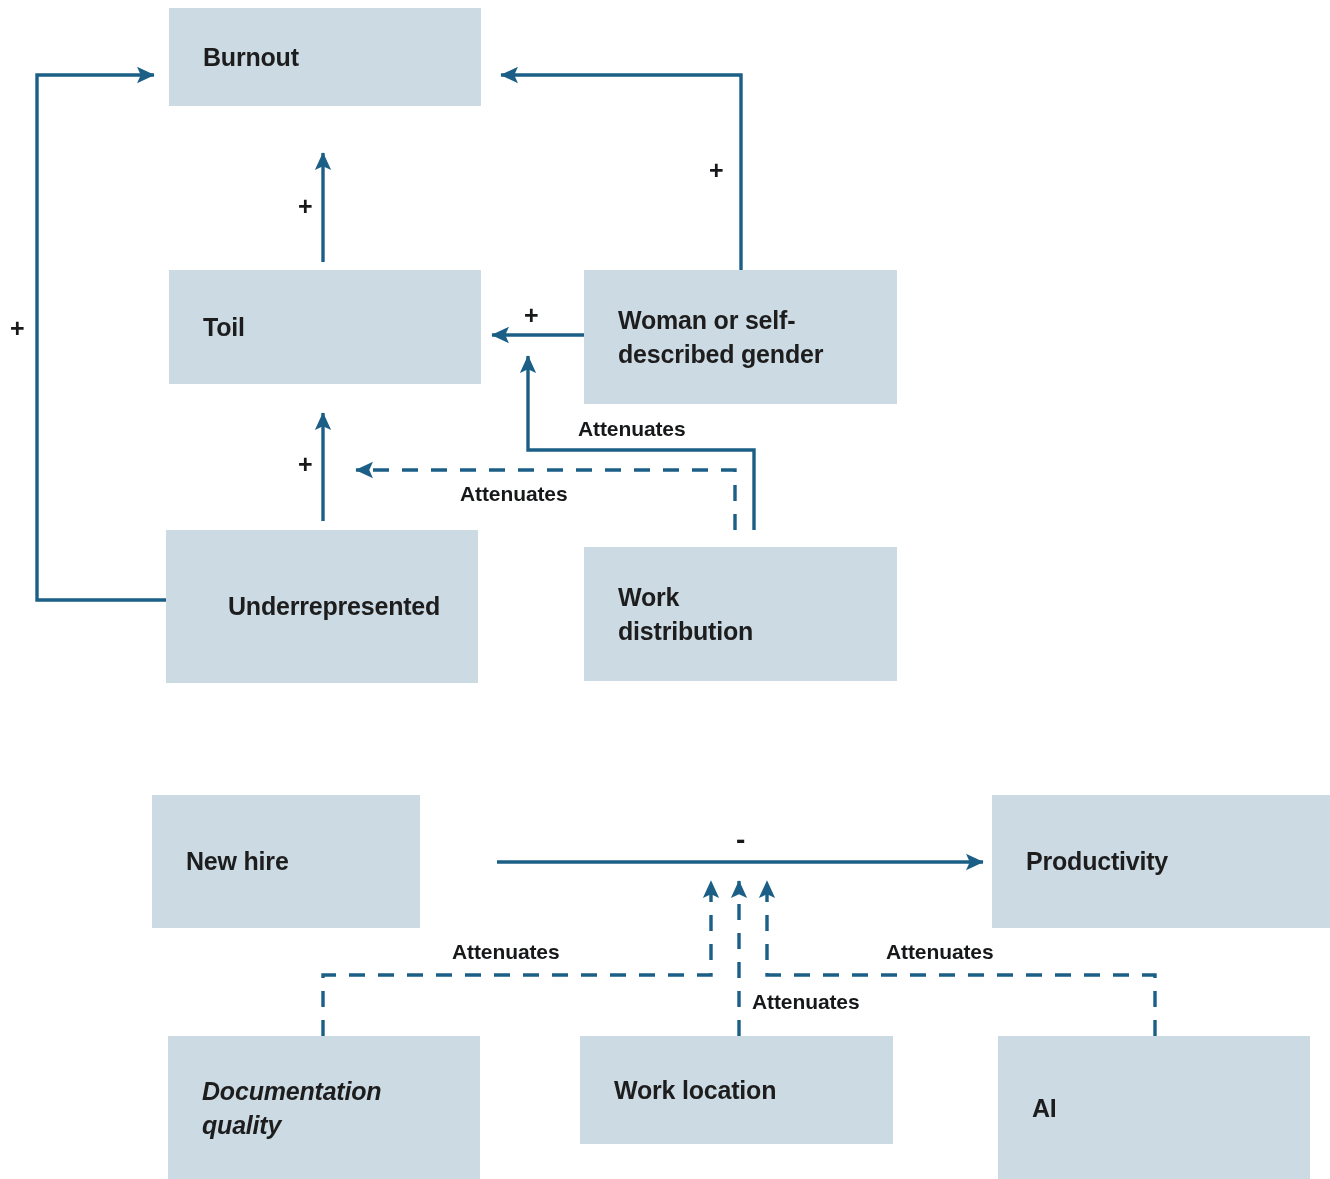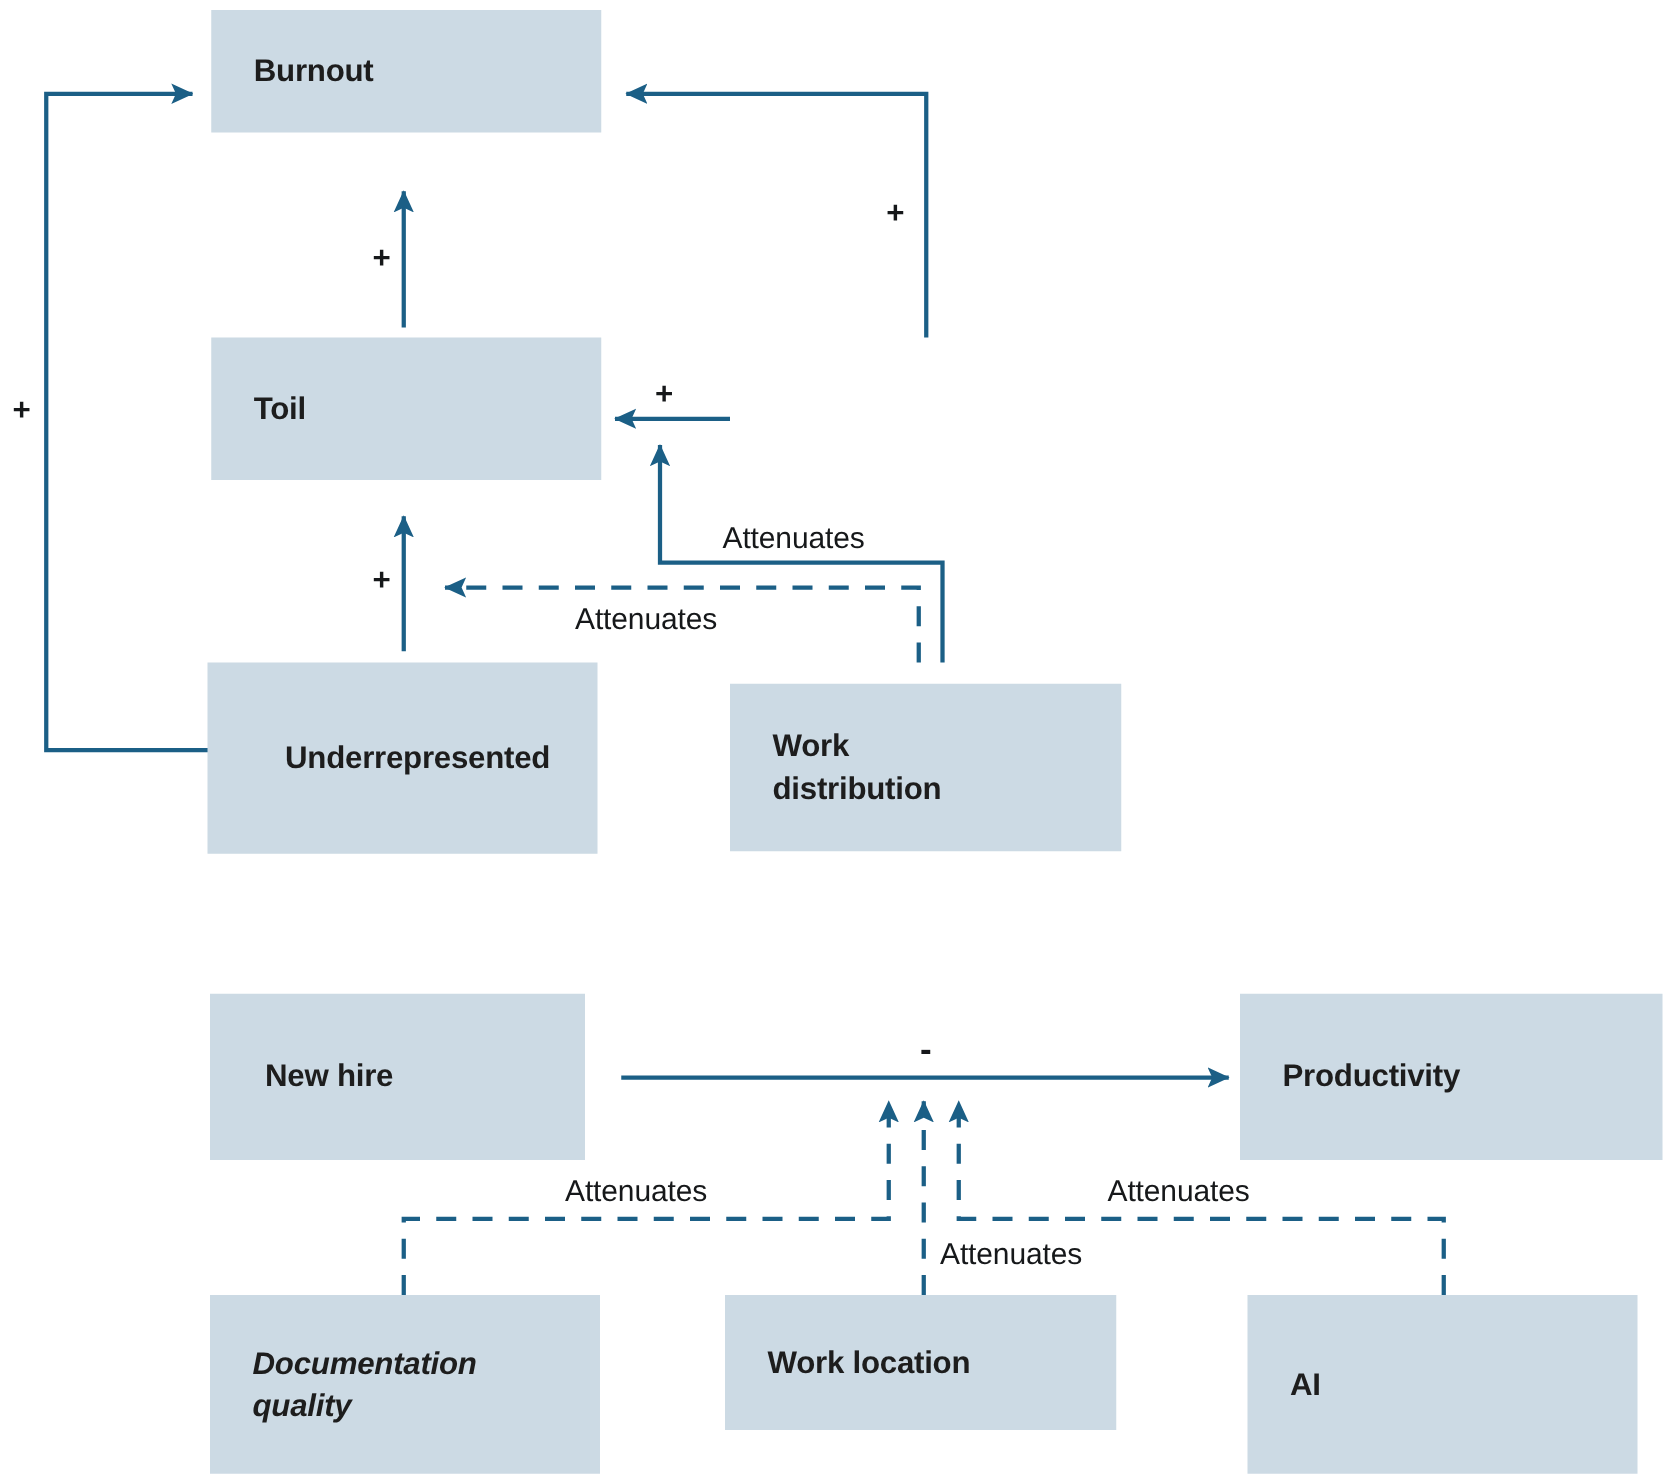--- a/index.html
+++ b/index.html
@@ -40,22 +40,22 @@
     color: #1d1d1d;
     line-height: 1.38;
     padding-left: 34px;
     padding-right: 12px;
     white-space: pre-line;
     letter-spacing: -0.2px;
   }
   .edge-label {
     position: absolute;
     font-family: "Liberation Sans", sans-serif;
-    font-size: 24px;
-    font-weight: normal;
+    font-size: 21px;
+    font-weight: bold;
     color: #16181a;
     z-index: 3;
     white-space: nowrap;
     letter-spacing: -0.1px;
   }
   .sign-label {
     position: absolute;
     font-family: "Liberation Sans", sans-serif;
     font-size: 25px;
     font-weight: bold;
@@ -109,27 +109,31 @@
   </div>
 
   <div class="node-box" style="left:169px; top:270px; width:312px; height:114px;">
     <div class="node-label">Toil</div>
   </div>
 
   <div class="node-box" style="left:166px; top:530px; width:312px; height:153px;padding-left:28px;">
     <div class="node-label">Underrepresented</div>
   </div>
 
+  <div class="node-box" style="left:584px; top:270px; width:313px; height:134px;">
+    <div class="node-label">Woman or self-
+described gender</div>
+  </div>
 
   <div class="node-box" style="left:584px; top:530px; width:313px; height:134px;margin-top:17px;">
     <div class="node-label">Work
 distribution</div>
   </div>
 
-  <div class="node-box" style="left:168px; top:795px; width:300px; height:133px;padding-left:10px;">
+  <div class="node-box" style="left:152px; top:795px; width:268px; height:133px;">
     <div class="node-label">New hire</div>
   </div>
 
   <div class="node-box" style="left:992px; top:795px; width:368px; height:133px;">
     <div class="node-label">Productivity</div>
   </div>
 
   <div class="node-box" style="left:168px; top:1036px; width:312px; height:144px;font-style:italic;">
     <div class="node-label">Documentation
 quality</div>

